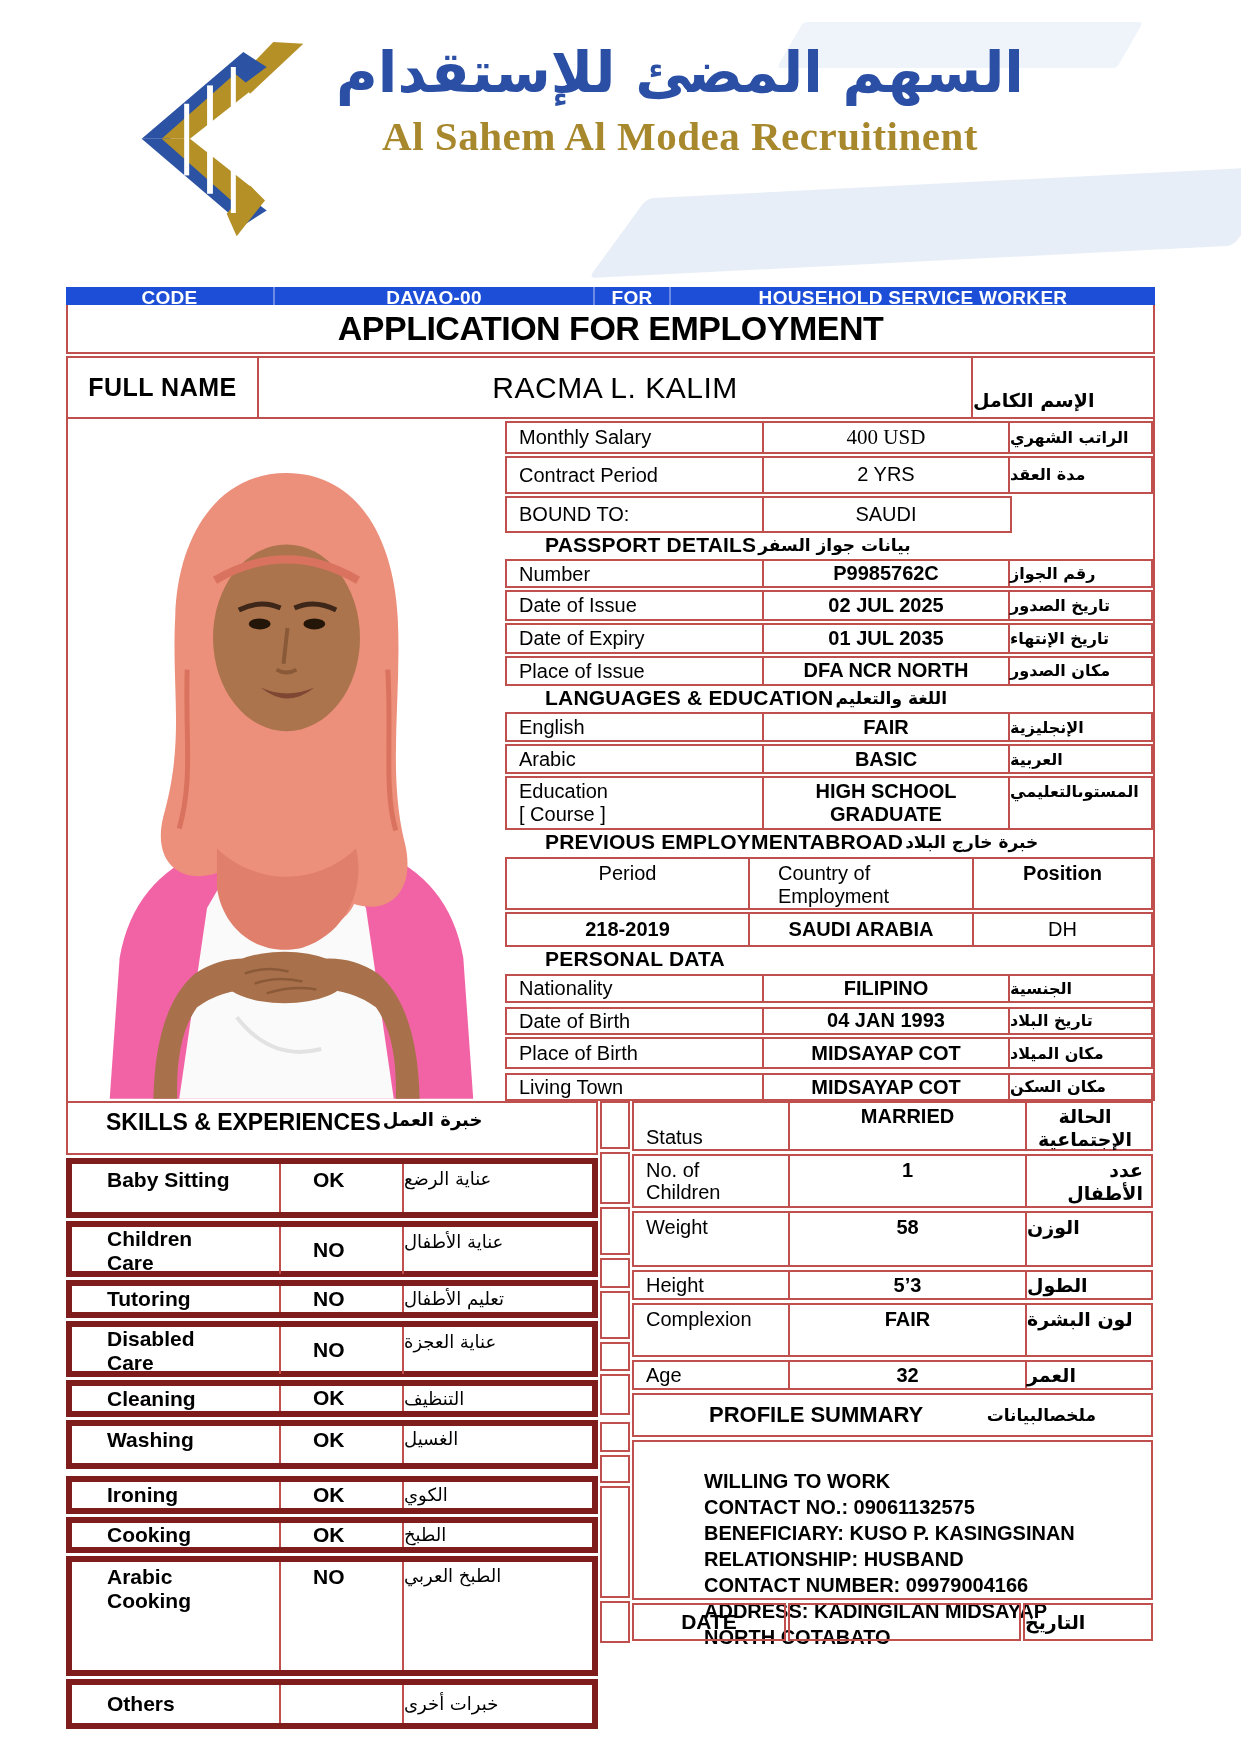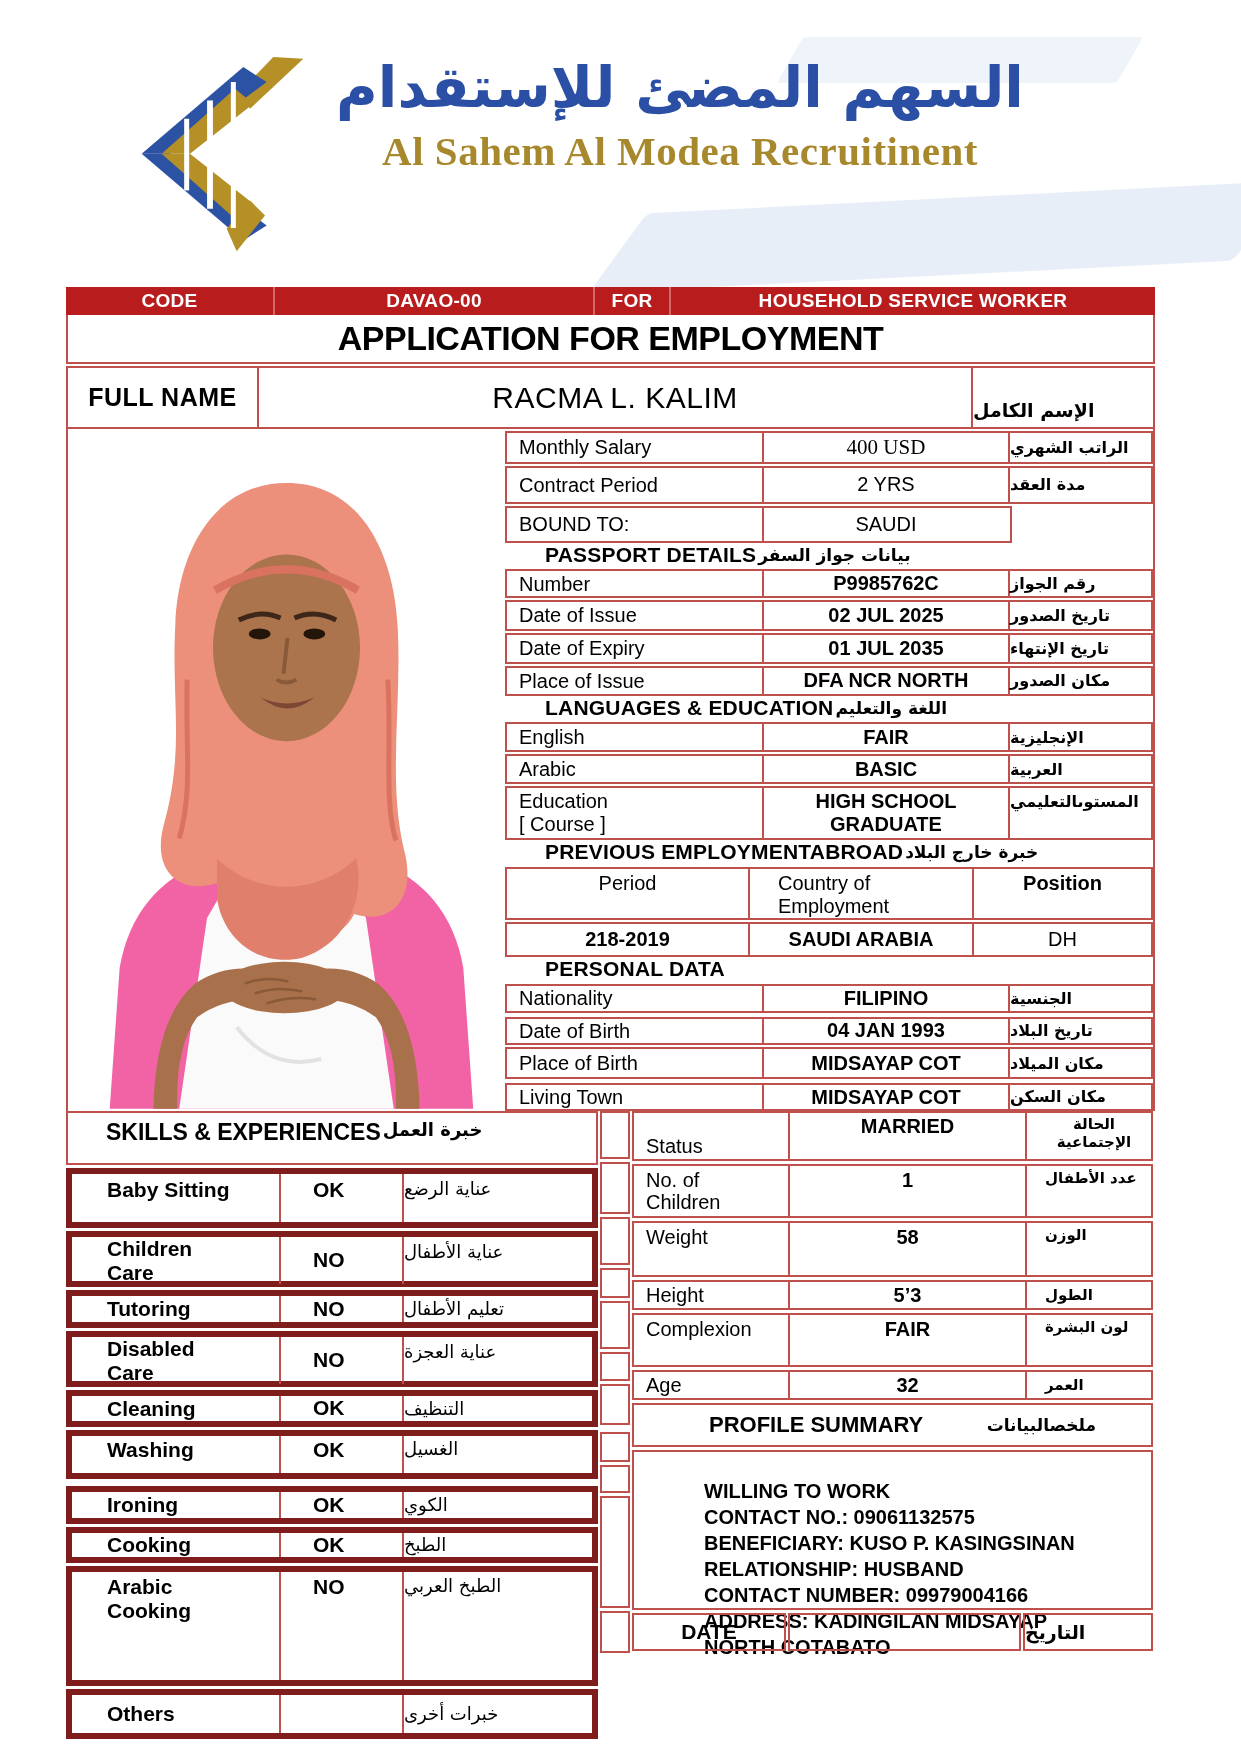--- a/index.html
+++ b/index.html
@@ -1,33 +1,33 @@
 <!DOCTYPE html>
 <html><head>
 <meta charset="utf-8">
 <title>Application For Employment</title>
 <style>
   html,body{margin:0;padding:0;background:#e9e9e9;}
   .page{position:relative;width:1241px;height:1755px;background:#ffffff;margin:0 auto;
         font-family:"Liberation Sans",sans-serif;color:#000;overflow:hidden;}
   
-  .hdr{position:absolute;left:70px;top:47px;width:1000px;height:202px;}
+  .hdr{position:absolute;left:70px;top:32px;width:1000px;height:202px;}
   .swoosh1{position:absolute;right:-180px;top:150px;width:620px;height:80px;background:#d8e3f1;
            transform:skew(-38deg) rotate(-3deg);opacity:.6;border-radius:6px;}
   .swoosh2{position:absolute;right:-60px;top:-10px;width:340px;height:46px;background:#e2ebf5;
            transform:skew(-30deg);opacity:.55;border-radius:4px;}
   .logo{position:absolute;left:40px;top:8px;}
   .hdr-text{position:absolute;left:240px;top:8px;width:740px;text-align:center;}
   .hdr-ar{font-family:"DejaVu Sans",sans-serif;font-weight:bold;font-size:57px;color:#2a4fa5;
           direction:rtl;line-height:1.15;}
   .hdr-en{font-family:"Liberation Serif",serif;font-weight:bold;font-size:41px;color:#a8882c;
           margin-top:6px;letter-spacing:.5px;}
   
   .formwrap{position:absolute;left:66px;top:287px;width:1089px;}
-  .codebar{height:28px;background:#b91c1c;display:grid;grid-template-columns:207px 320px 76px 1fr;}
+  .codebar{height:18px;background:#1d4ed8;display:grid;grid-template-columns:207px 320px 76px 1fr;}
   .codebar div{display:flex;align-items:center;justify-content:center;color:#fff;font-weight:bold;
                font-size:19px;border-left:2px solid rgba(255,255,255,.35);letter-spacing:.3px;}
   .codebar div:first-child{border-left:none;}
   .titlerow{height:47px;border:2.5px solid #c0504d;border-top:none;display:flex;align-items:center;
             justify-content:center;font-weight:bold;font-size:34px;letter-spacing:-.5px;}
   .fullname{height:59px;margin-top:2px;border:2px solid #c0504d;display:grid;
             grid-template-columns:189px 714px 1fr;}
   .fullname>div{border-left:2px solid #c0504d;}
   .fullname>div:first-child{border-left:none;}
   .fn-label{display:flex;align-items:center;justify-content:center;font-weight:bold;font-size:25px;letter-spacing:.5px;}
@@ -72,21 +72,21 @@
   .skhead{border:2px solid #c0504d;margin-top:0;display:flex;align-items:flex-start;padding:6px 0 0 38px;}
   .skhead .en{font-weight:bold;font-size:23px;}
   .skhead .ar{font-family:"DejaVu Sans",sans-serif;font-weight:bold;font-size:18px;direction:rtl;margin-left:2px;}
   .gcell{border:2px solid #c0504d;margin-top:3px;}
   .gcell:first-child{margin-top:0;}
   .strow{display:grid;grid-template-columns:154px 237px 1fr;border:2px solid #c0504d;margin-top:3px;}
   .strow:first-child{margin-top:0;}
   .strow>div{border-left:2px solid #c0504d;}
   .strow>div:first-child{border-left:none;}
   .strow .lc{font-size:20px;}
-  .strow .ac{font-size:15px;padding-left:18px;}
+  .strow .ac{font-size:19px;}
   .pshead{border:2px solid #c0504d;margin-top:3px;display:flex;align-items:center;}
   .pshead .en{font-weight:bold;font-size:22px;padding-left:75px;}
   .pshead .ar{font-family:"DejaVu Sans",sans-serif;font-weight:bold;font-size:17px;direction:rtl;
               margin-left:auto;margin-right:55px;}
   .psbody{border:2px solid #c0504d;margin-top:3px;padding:26px 10px 6px 70px;font-weight:bold;
           font-size:20px;white-space:pre-line;line-height:1.3;}
   .daterow{display:grid;grid-template-columns:154px 237px 1fr;margin-top:3px;}
   .daterow>div{border:2px solid #c0504d;}
   .daterow>div:nth-child(2){margin-left:2px;margin-right:2px;}
   .dc{display:flex;align-items:center;justify-content:center;font-weight:bold;font-size:21px;}

